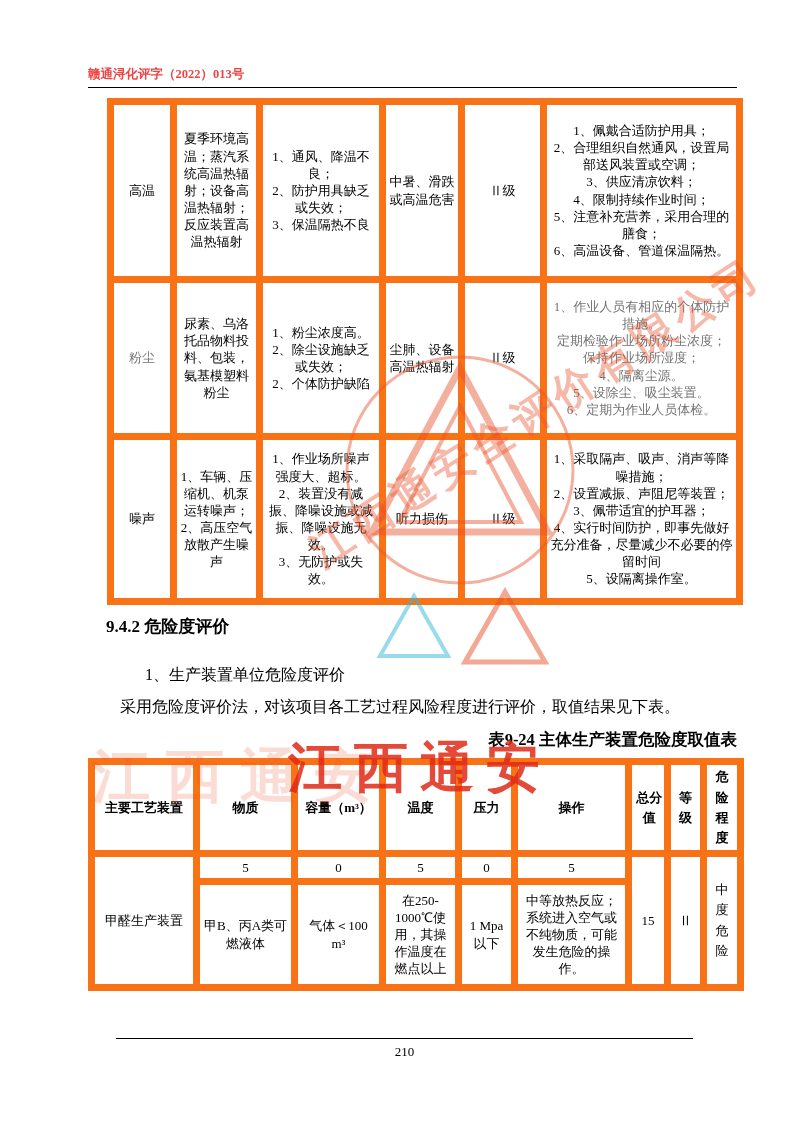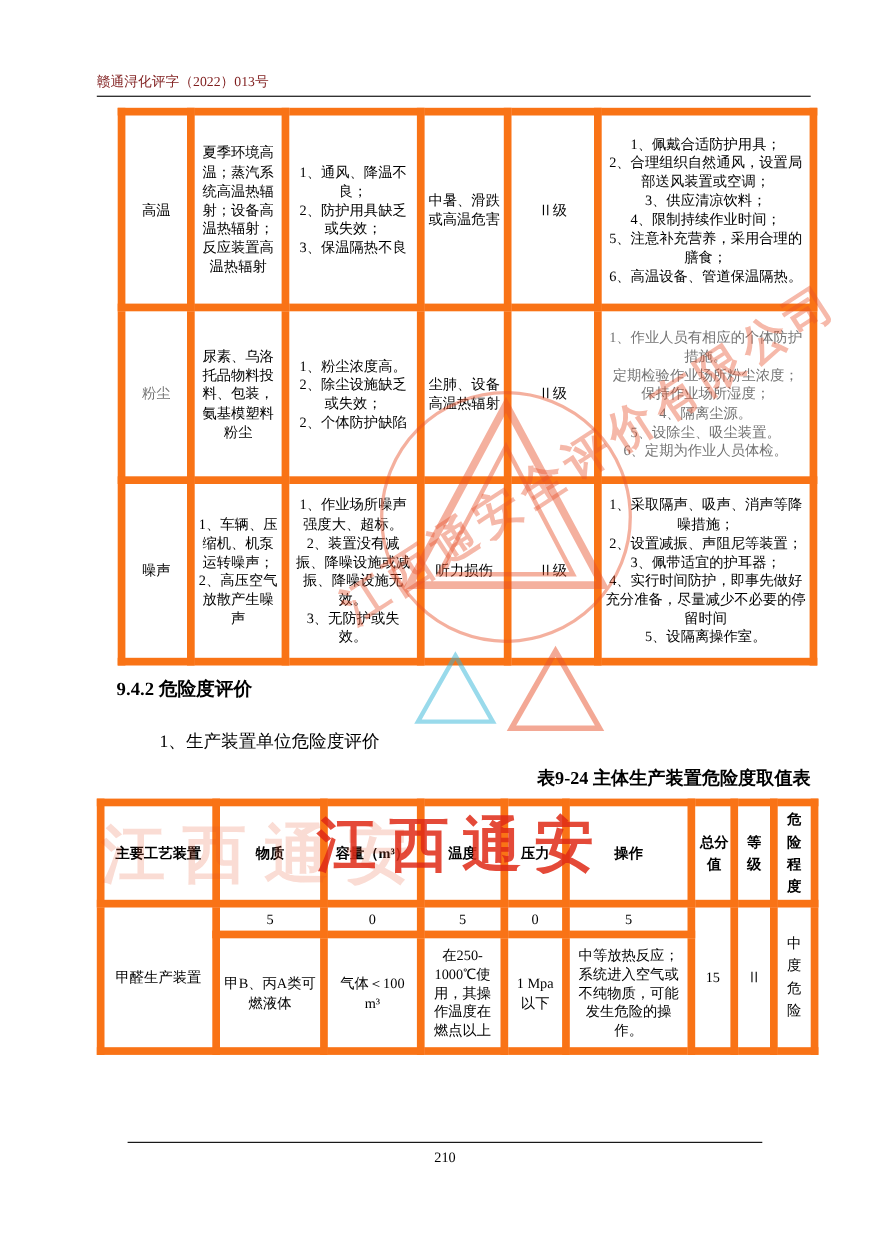--- a/index.html
+++ b/index.html
@@ -8,21 +8,21 @@
     position:relative; width:793px; height:1122px; margin:0 auto;
     background:#fff; color:#000; overflow:hidden;
     font-family:"Liberation Serif", serif;
   }
   .content { position:absolute; left:88px; top:66px; width:649px; }
 
   
   .page-header { display:flex; justify-content:space-between; align-items:flex-end;
     border-bottom:1.5px solid #000; padding-bottom:4px; }
   .hdr-left { font-size:12.5px; font-weight:bold; letter-spacing:0.2px; }
-  .hdr-right { font-size:12.5px; font-weight:normal; color:#7f1d1d; white-space:nowrap; }
+  .hdr-right { font-size:12.5px; font-weight:bold; color:#ef4444; white-space:nowrap; }
 
   
   table { border-collapse:collapse; table-layout:fixed; }
   td, th { border:7px solid #f97316; text-align:center; vertical-align:middle;
     padding:2px 3px; font-size:13px; line-height:1.32; font-weight:normal; }
   .pre { white-space:pre-line; }
   .red { color:#737373; }
 
   .hazard-table { margin-left:19px; margin-top:10px; width:629px; }
   .hr1 { height:178px; } .hr2 { height:157px; } .hr3 { height:165px; }
@@ -113,20 +113,21 @@
 2、设置减振、声阻尼等装置；
 3、佩带适宜的护耳器；
 4、实行时间防护，即事先做好充分准备，尽量减少不必要的停留时间
 5、设隔离操作室。</td>
         </tr>
       </tbody>
     </table>
 
     <div class="sec-heading">9.4.2 危险度评价</div>
     <div class="list-item">1、生产装置单位危险度评价</div>
+    <div class="para">采用危险度评价法，对该项目各工艺过程风险程度进行评价，取值结果见下表。</div>
 
     <div class="tbl-title">表9-24 主体生产装置危险度取值表</div>
 
     <table class="value-table">
       <colgroup>
         <col style="width:105px">
           <col style="width:98px">
           <col style="width:88px">
         <col style="width:76px">
           <col style="width:56px">

